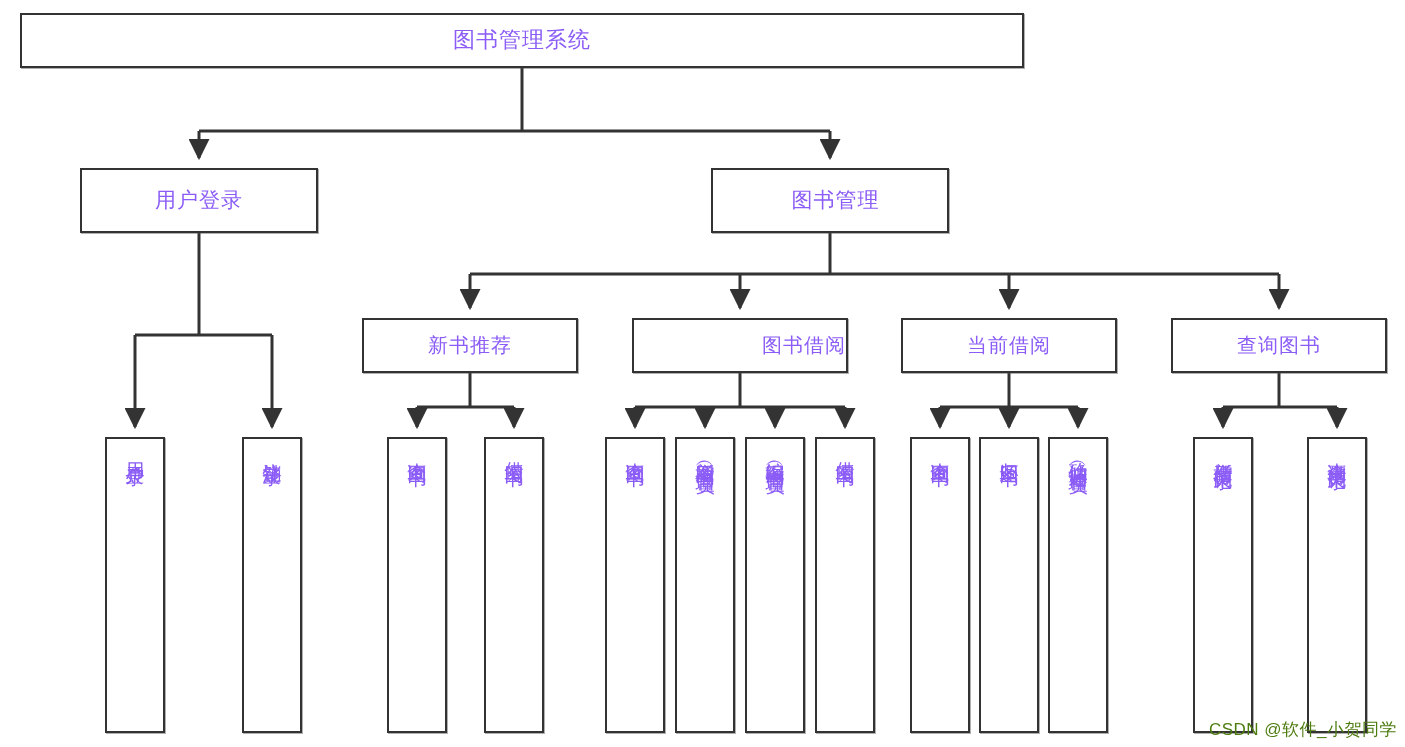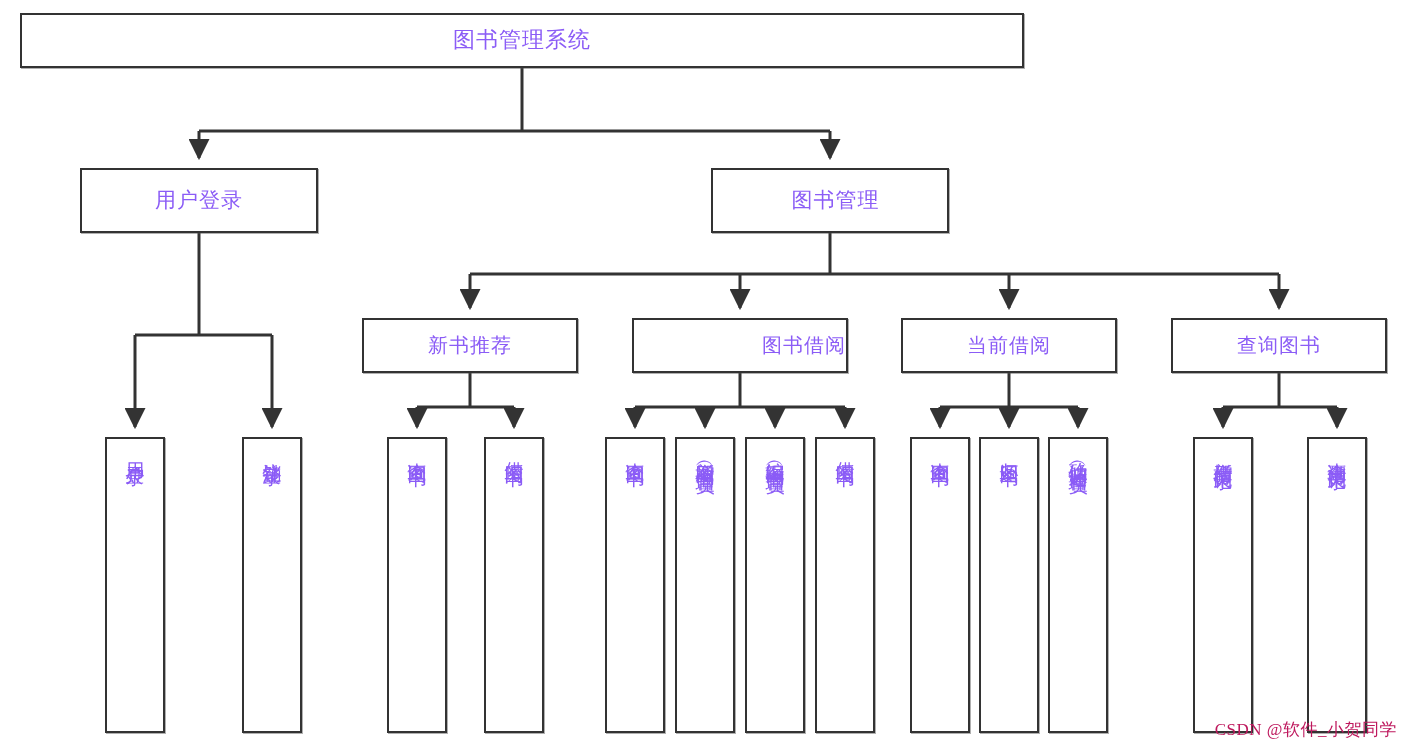--- a/index.html
+++ b/index.html
@@ -61,25 +61,25 @@
     line-height: 1.05;
     letter-spacing: 2px;
     white-space: nowrap;
     height: auto;
   }
   .watermark {
     position: absolute;
     right: 8px;
     bottom: 6px;
     font-size: 17px;
-    color: #be185d;
+    color: #4d7c0f;
     letter-spacing: 0.5px;
     z-index: 3;
     white-space: nowrap;
-    font-family: Liberation Serif, serif;
+    font-family: Liberation Sans, sans-serif;
   }
 </style>
 </head>
 <body>
 
 <div id="canvas">
 
   <svg id="edges" viewBox="0 0 1405 747" width="1405" height="747" xmlns="http://www.w3.org/2000/svg">
     <defs>
       <marker id="arrow" viewBox="0 0 10 10" refX="9" refY="5" markerWidth="7" markerHeight="7" orient="auto-start-reverse">

